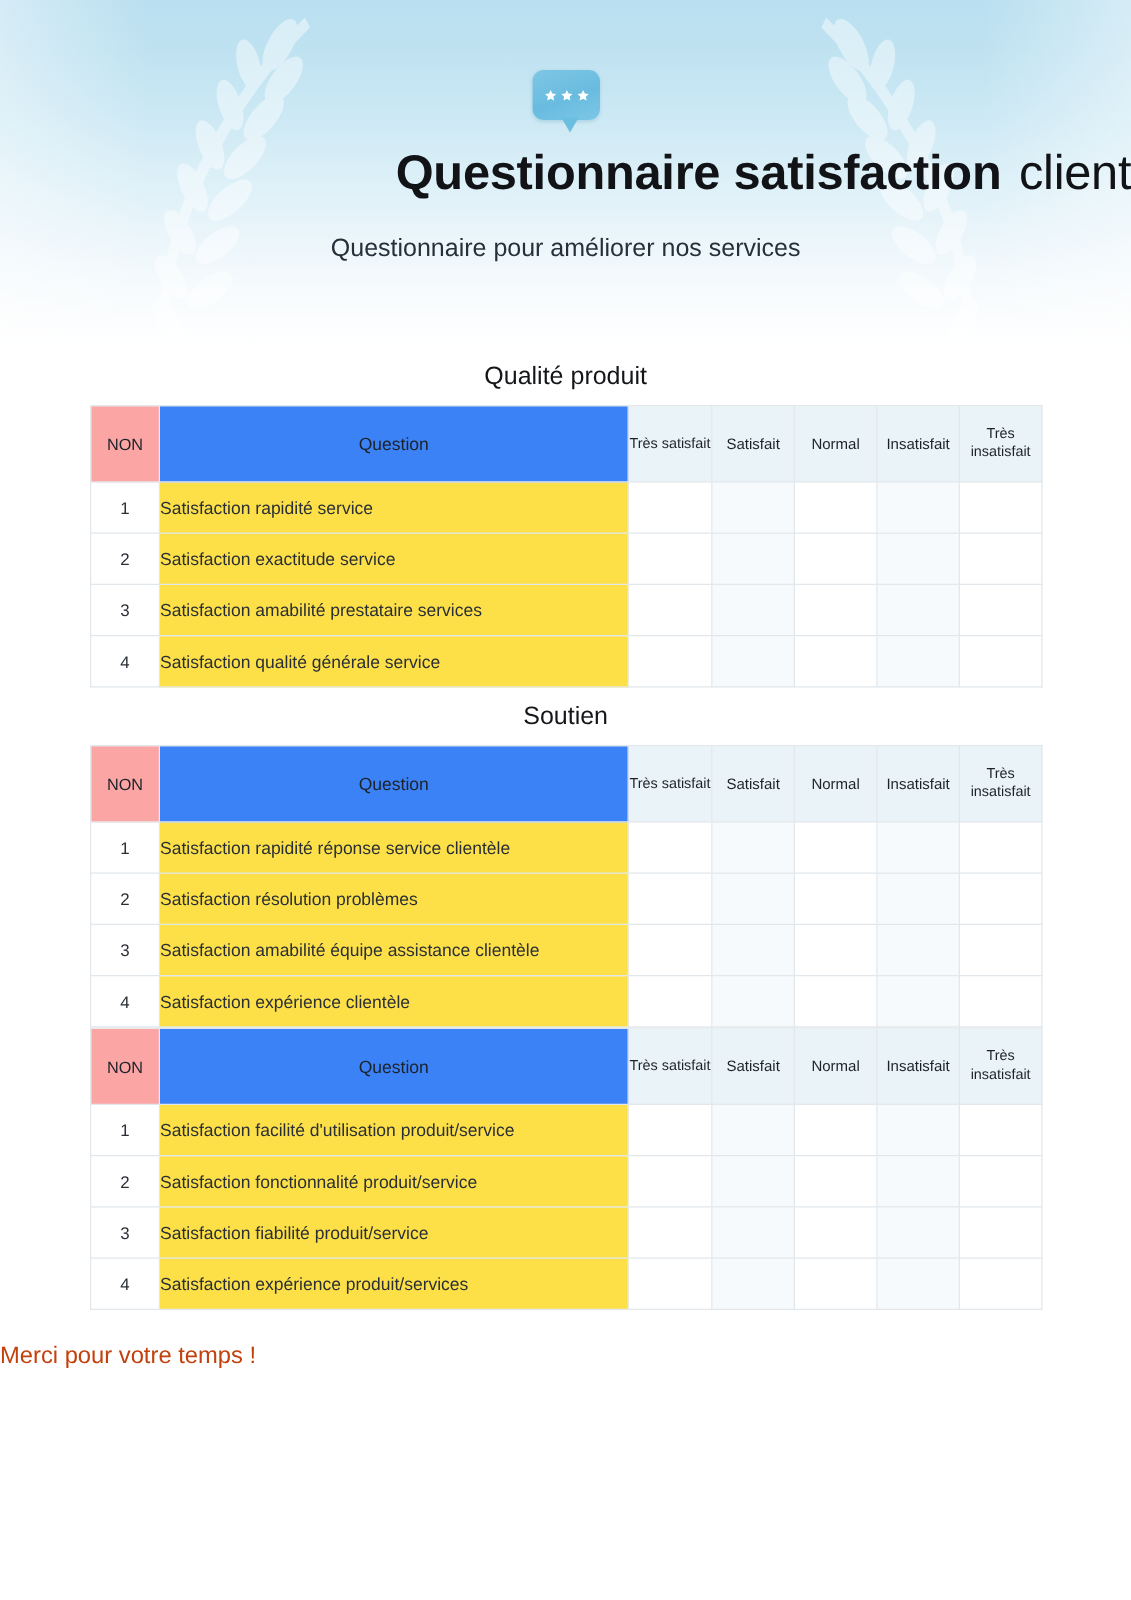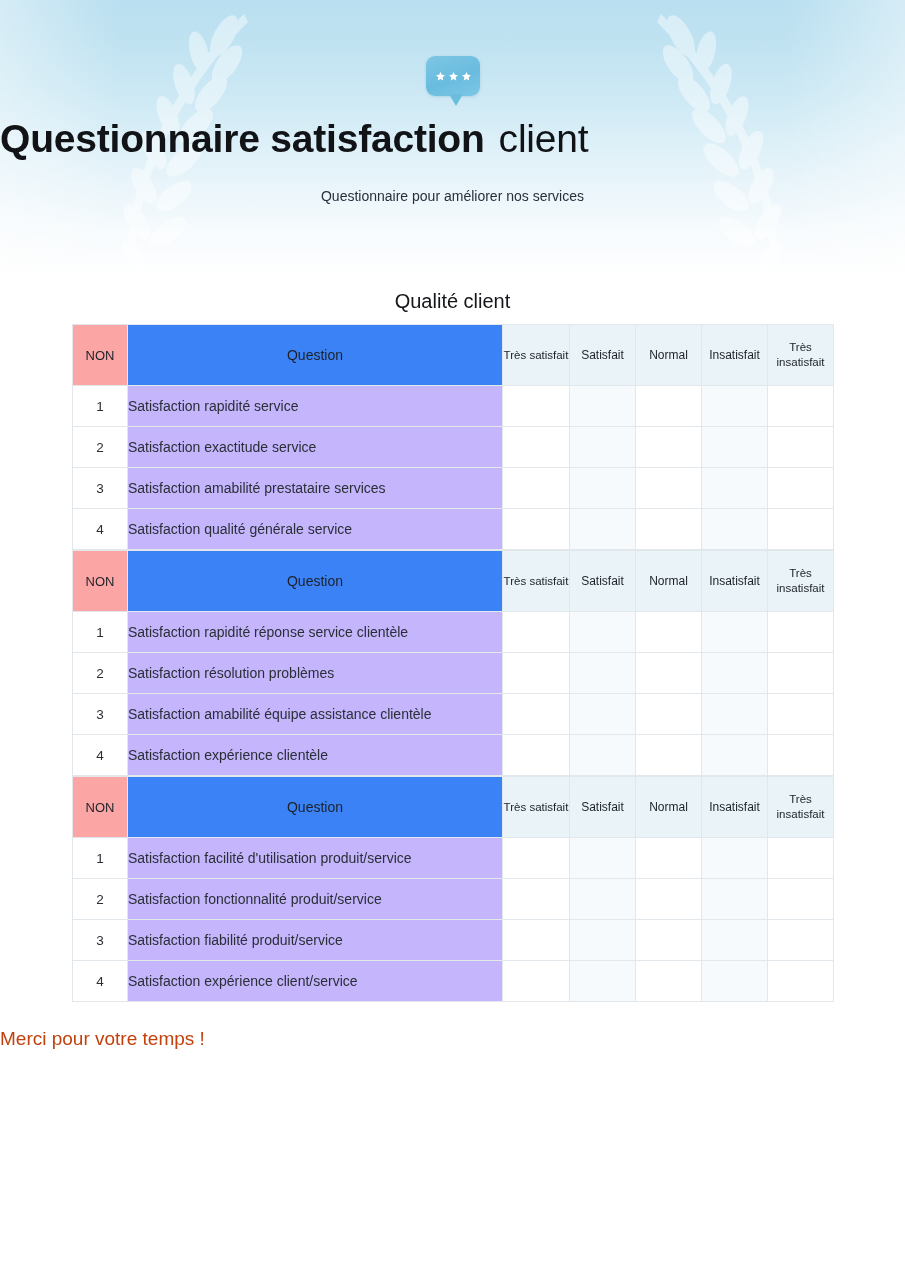--- a/index.html
+++ b/index.html
@@ -75,37 +75,37 @@
     border-right: 7px solid transparent;
     border-top: 12px solid #6cbee0;
   }
   .star { width: 11px; height: 11px; fill: #ffffff; }
 
   .hero-title {
     position: absolute;
     top: 112px;
     left: 0;
     width: 905px;
-    text-align: left;
+    text-align: right;
     font-size: 39px;
     line-height: 54px;
     color: #111317;
     letter-spacing: -0.2px;
     white-space: nowrap;
   }
   .hero-title .t-strong { font-weight: bold; }
   .hero-title .t-light  { font-weight: normal; padding-left: 14px; }
 
   .hero-subtitle {
     position: absolute;
     top: 188px;
     left: 0;
     width: 905px;
     text-align: center;
-    font-size: 14px;
+    font-size: 20px;
     color: #27303a;
   }
 
   
   .section { width: 905px; }
   .section-title {
     text-align: center;
     font-size: 20px;
     color: #141619;
     font-weight: normal;
@@ -147,21 +147,21 @@
   td.c-non {
     text-align: center;
     font-size: 13.5px;
     color: #2a2f36;
     background: #ffffff;
   }
   td.c-question {
     padding-left: 12px;
     font-size: 14px;
     color: #2a2f36;
-    background: #c4b5fd;
+    background: #fde047;
   }
   td.c-ans { background: #ffffff; }
   td.c-ans.tint { background: #f6fafc; }
 
   col.w-non      { width: 55px; }
   col.w-question { width: 375px; }
   col.w-a1       { width: 67px; }
   col.w-a2       { width: 66px; }
   col.w-a3       { width: 66px; }
   col.w-a4       { width: 66px; }
@@ -243,21 +243,21 @@
 
   <div class="hero-title">
     <span class="t-strong">Questionnaire satisfaction</span><span class="t-light">client</span>
   </div>
 
   <div class="hero-subtitle">Questionnaire pour améliorer nos services</div>
 </div>
 
 <div id="sections-root">
     <div class="section">
-      <div class="section-title">Qualité client</div>
+      <div class="section-title">Qualité produit</div>
       <div class="table-wrap">
         <table class="survey">
           <colgroup>
             <col class="w-non">
             <col class="w-question">
             <col class="w-a1">
             <col class="w-a2">
             <col class="w-a3">
             <col class="w-a4">
             <col class="w-a5">
@@ -297,20 +297,85 @@
               <td class="c-question">Satisfaction amabilité prestataire services</td>
               <td class="c-ans"></td>
               <td class="c-ans tint"></td>
               <td class="c-ans"></td>
               <td class="c-ans tint"></td>
               <td class="c-ans"></td>
             </tr>
             <tr>
               <td class="c-non">4</td>
               <td class="c-question">Satisfaction qualité générale service</td>
+              <td class="c-ans"></td>
+              <td class="c-ans tint"></td>
+              <td class="c-ans"></td>
+              <td class="c-ans tint"></td>
+              <td class="c-ans"></td>
+            </tr>
+          </tbody>
+        </table>
+      </div>
+    </div>
+    <div class="section">
+      <div class="section-title">Soutien</div>
+      <div class="table-wrap">
+        <table class="survey">
+          <colgroup>
+            <col class="w-non">
+            <col class="w-question">
+            <col class="w-a1">
+            <col class="w-a2">
+            <col class="w-a3">
+            <col class="w-a4">
+            <col class="w-a5">
+          </colgroup>
+          <thead>
+            <tr>
+              <th class="col-non">NON</th>
+              <th class="col-question">Question</th>
+              <th class="col-opt small">Très satisfait</th>
+              <th class="col-opt">Satisfait</th>
+              <th class="col-opt">Normal</th>
+              <th class="col-opt">Insatisfait</th>
+              <th class="col-opt small">Très insatisfait</th>
+            </tr>
+          </thead>
+          <tbody>
+            <tr>
+              <td class="c-non">1</td>
+              <td class="c-question">Satisfaction rapidité réponse service clientèle</td>
+              <td class="c-ans"></td>
+              <td class="c-ans tint"></td>
+              <td class="c-ans"></td>
+              <td class="c-ans tint"></td>
+              <td class="c-ans"></td>
+            </tr>
+            <tr>
+              <td class="c-non">2</td>
+              <td class="c-question">Satisfaction résolution problèmes</td>
+              <td class="c-ans"></td>
+              <td class="c-ans tint"></td>
+              <td class="c-ans"></td>
+              <td class="c-ans tint"></td>
+              <td class="c-ans"></td>
+            </tr>
+            <tr>
+              <td class="c-non">3</td>
+              <td class="c-question">Satisfaction amabilité équipe assistance clientèle</td>
+              <td class="c-ans"></td>
+              <td class="c-ans tint"></td>
+              <td class="c-ans"></td>
+              <td class="c-ans tint"></td>
+              <td class="c-ans"></td>
+            </tr>
+            <tr>
+              <td class="c-non">4</td>
+              <td class="c-question">Satisfaction expérience clientèle</td>
               <td class="c-ans"></td>
               <td class="c-ans tint"></td>
               <td class="c-ans"></td>
               <td class="c-ans tint"></td>
               <td class="c-ans"></td>
             </tr>
           </tbody>
         </table>
       </div>
     </div>
@@ -333,84 +398,20 @@
               <th class="col-opt small">Très satisfait</th>
               <th class="col-opt">Satisfait</th>
               <th class="col-opt">Normal</th>
               <th class="col-opt">Insatisfait</th>
               <th class="col-opt small">Très insatisfait</th>
             </tr>
           </thead>
           <tbody>
             <tr>
               <td class="c-non">1</td>
-              <td class="c-question">Satisfaction rapidité réponse service clientèle</td>
-              <td class="c-ans"></td>
-              <td class="c-ans tint"></td>
-              <td class="c-ans"></td>
-              <td class="c-ans tint"></td>
-              <td class="c-ans"></td>
-            </tr>
-            <tr>
-              <td class="c-non">2</td>
-              <td class="c-question">Satisfaction résolution problèmes</td>
-              <td class="c-ans"></td>
-              <td class="c-ans tint"></td>
-              <td class="c-ans"></td>
-              <td class="c-ans tint"></td>
-              <td class="c-ans"></td>
-            </tr>
-            <tr>
-              <td class="c-non">3</td>
-              <td class="c-question">Satisfaction amabilité équipe assistance clientèle</td>
-              <td class="c-ans"></td>
-              <td class="c-ans tint"></td>
-              <td class="c-ans"></td>
-              <td class="c-ans tint"></td>
-              <td class="c-ans"></td>
-            </tr>
-            <tr>
-              <td class="c-non">4</td>
-              <td class="c-question">Satisfaction expérience clientèle</td>
-              <td class="c-ans"></td>
-              <td class="c-ans tint"></td>
-              <td class="c-ans"></td>
-              <td class="c-ans tint"></td>
-              <td class="c-ans"></td>
-            </tr>
-          </tbody>
-        </table>
-      </div>
-    </div>
-    <div class="section">
-      <div class="table-wrap">
-        <table class="survey">
-          <colgroup>
-            <col class="w-non">
-            <col class="w-question">
-            <col class="w-a1">
-            <col class="w-a2">
-            <col class="w-a3">
-            <col class="w-a4">
-            <col class="w-a5">
-          </colgroup>
-          <thead>
-            <tr>
-              <th class="col-non">NON</th>
-              <th class="col-question">Question</th>
-              <th class="col-opt small">Très satisfait</th>
-              <th class="col-opt">Satisfait</th>
-              <th class="col-opt">Normal</th>
-              <th class="col-opt">Insatisfait</th>
-              <th class="col-opt small">Très insatisfait</th>
-            </tr>
-          </thead>
-          <tbody>
-            <tr>
-              <td class="c-non">1</td>
               <td class="c-question">Satisfaction facilité d'utilisation produit/service</td>
               <td class="c-ans"></td>
               <td class="c-ans tint"></td>
               <td class="c-ans"></td>
               <td class="c-ans tint"></td>
               <td class="c-ans"></td>
             </tr>
             <tr>
               <td class="c-non">2</td>
               <td class="c-question">Satisfaction fonctionnalité produit/service</td>
@@ -424,21 +425,21 @@
               <td class="c-non">3</td>
               <td class="c-question">Satisfaction fiabilité produit/service</td>
               <td class="c-ans"></td>
               <td class="c-ans tint"></td>
               <td class="c-ans"></td>
               <td class="c-ans tint"></td>
               <td class="c-ans"></td>
             </tr>
             <tr>
               <td class="c-non">4</td>
-              <td class="c-question">Satisfaction expérience client/service</td>
+              <td class="c-question">Satisfaction expérience produit/services</td>
               <td class="c-ans"></td>
               <td class="c-ans tint"></td>
               <td class="c-ans"></td>
               <td class="c-ans tint"></td>
               <td class="c-ans"></td>
             </tr>
           </tbody>
         </table>
       </div>
     </div>

